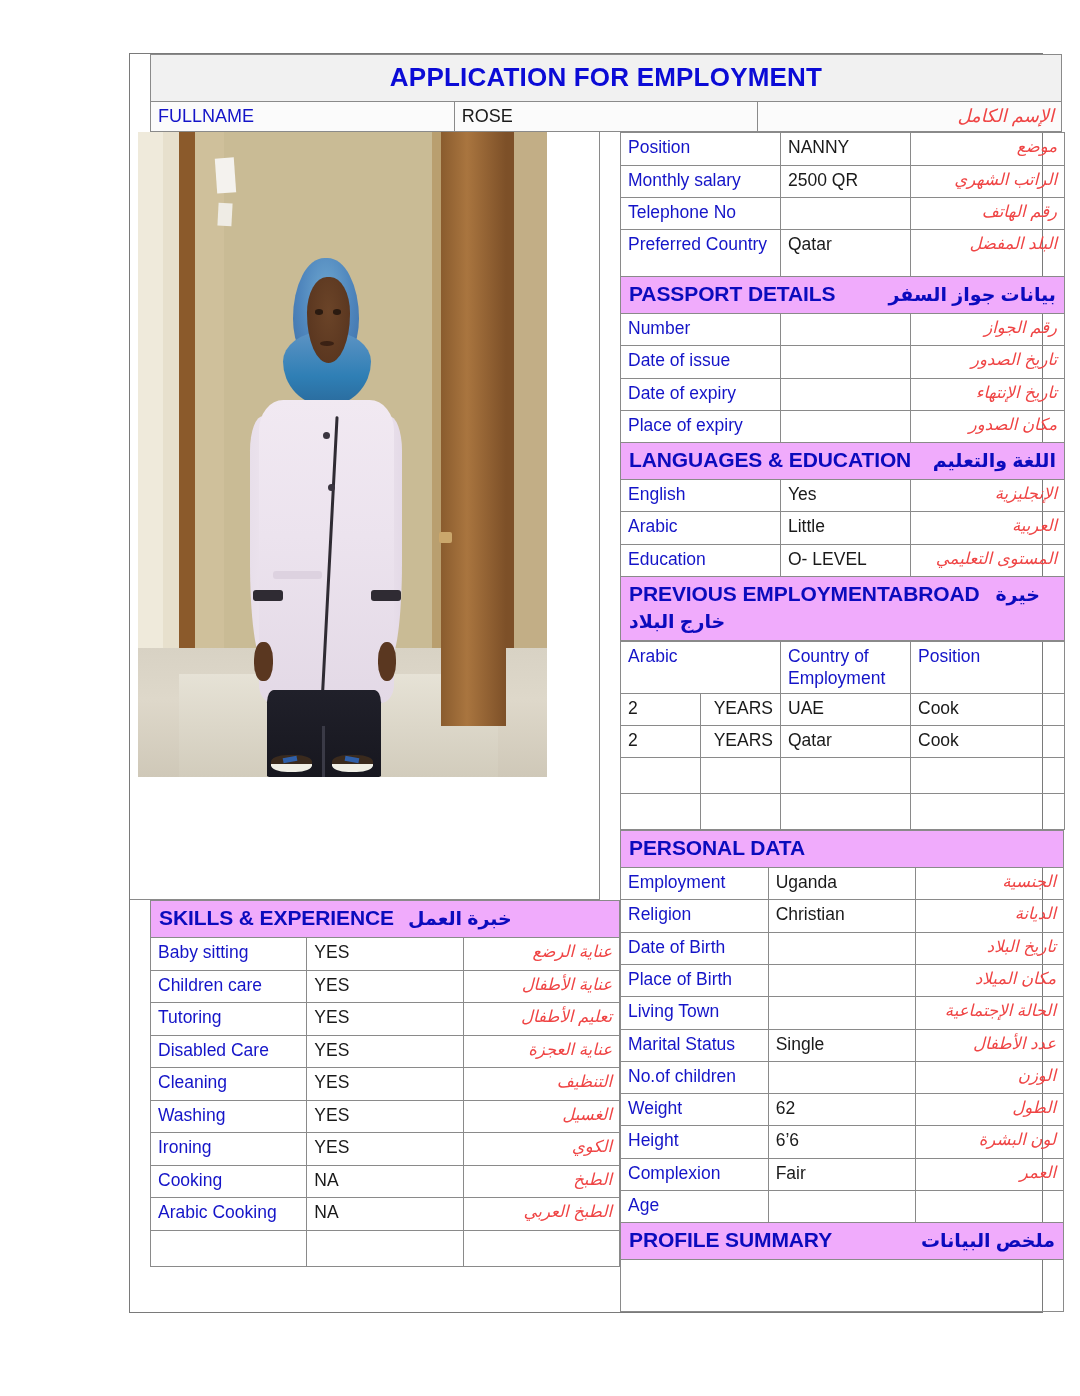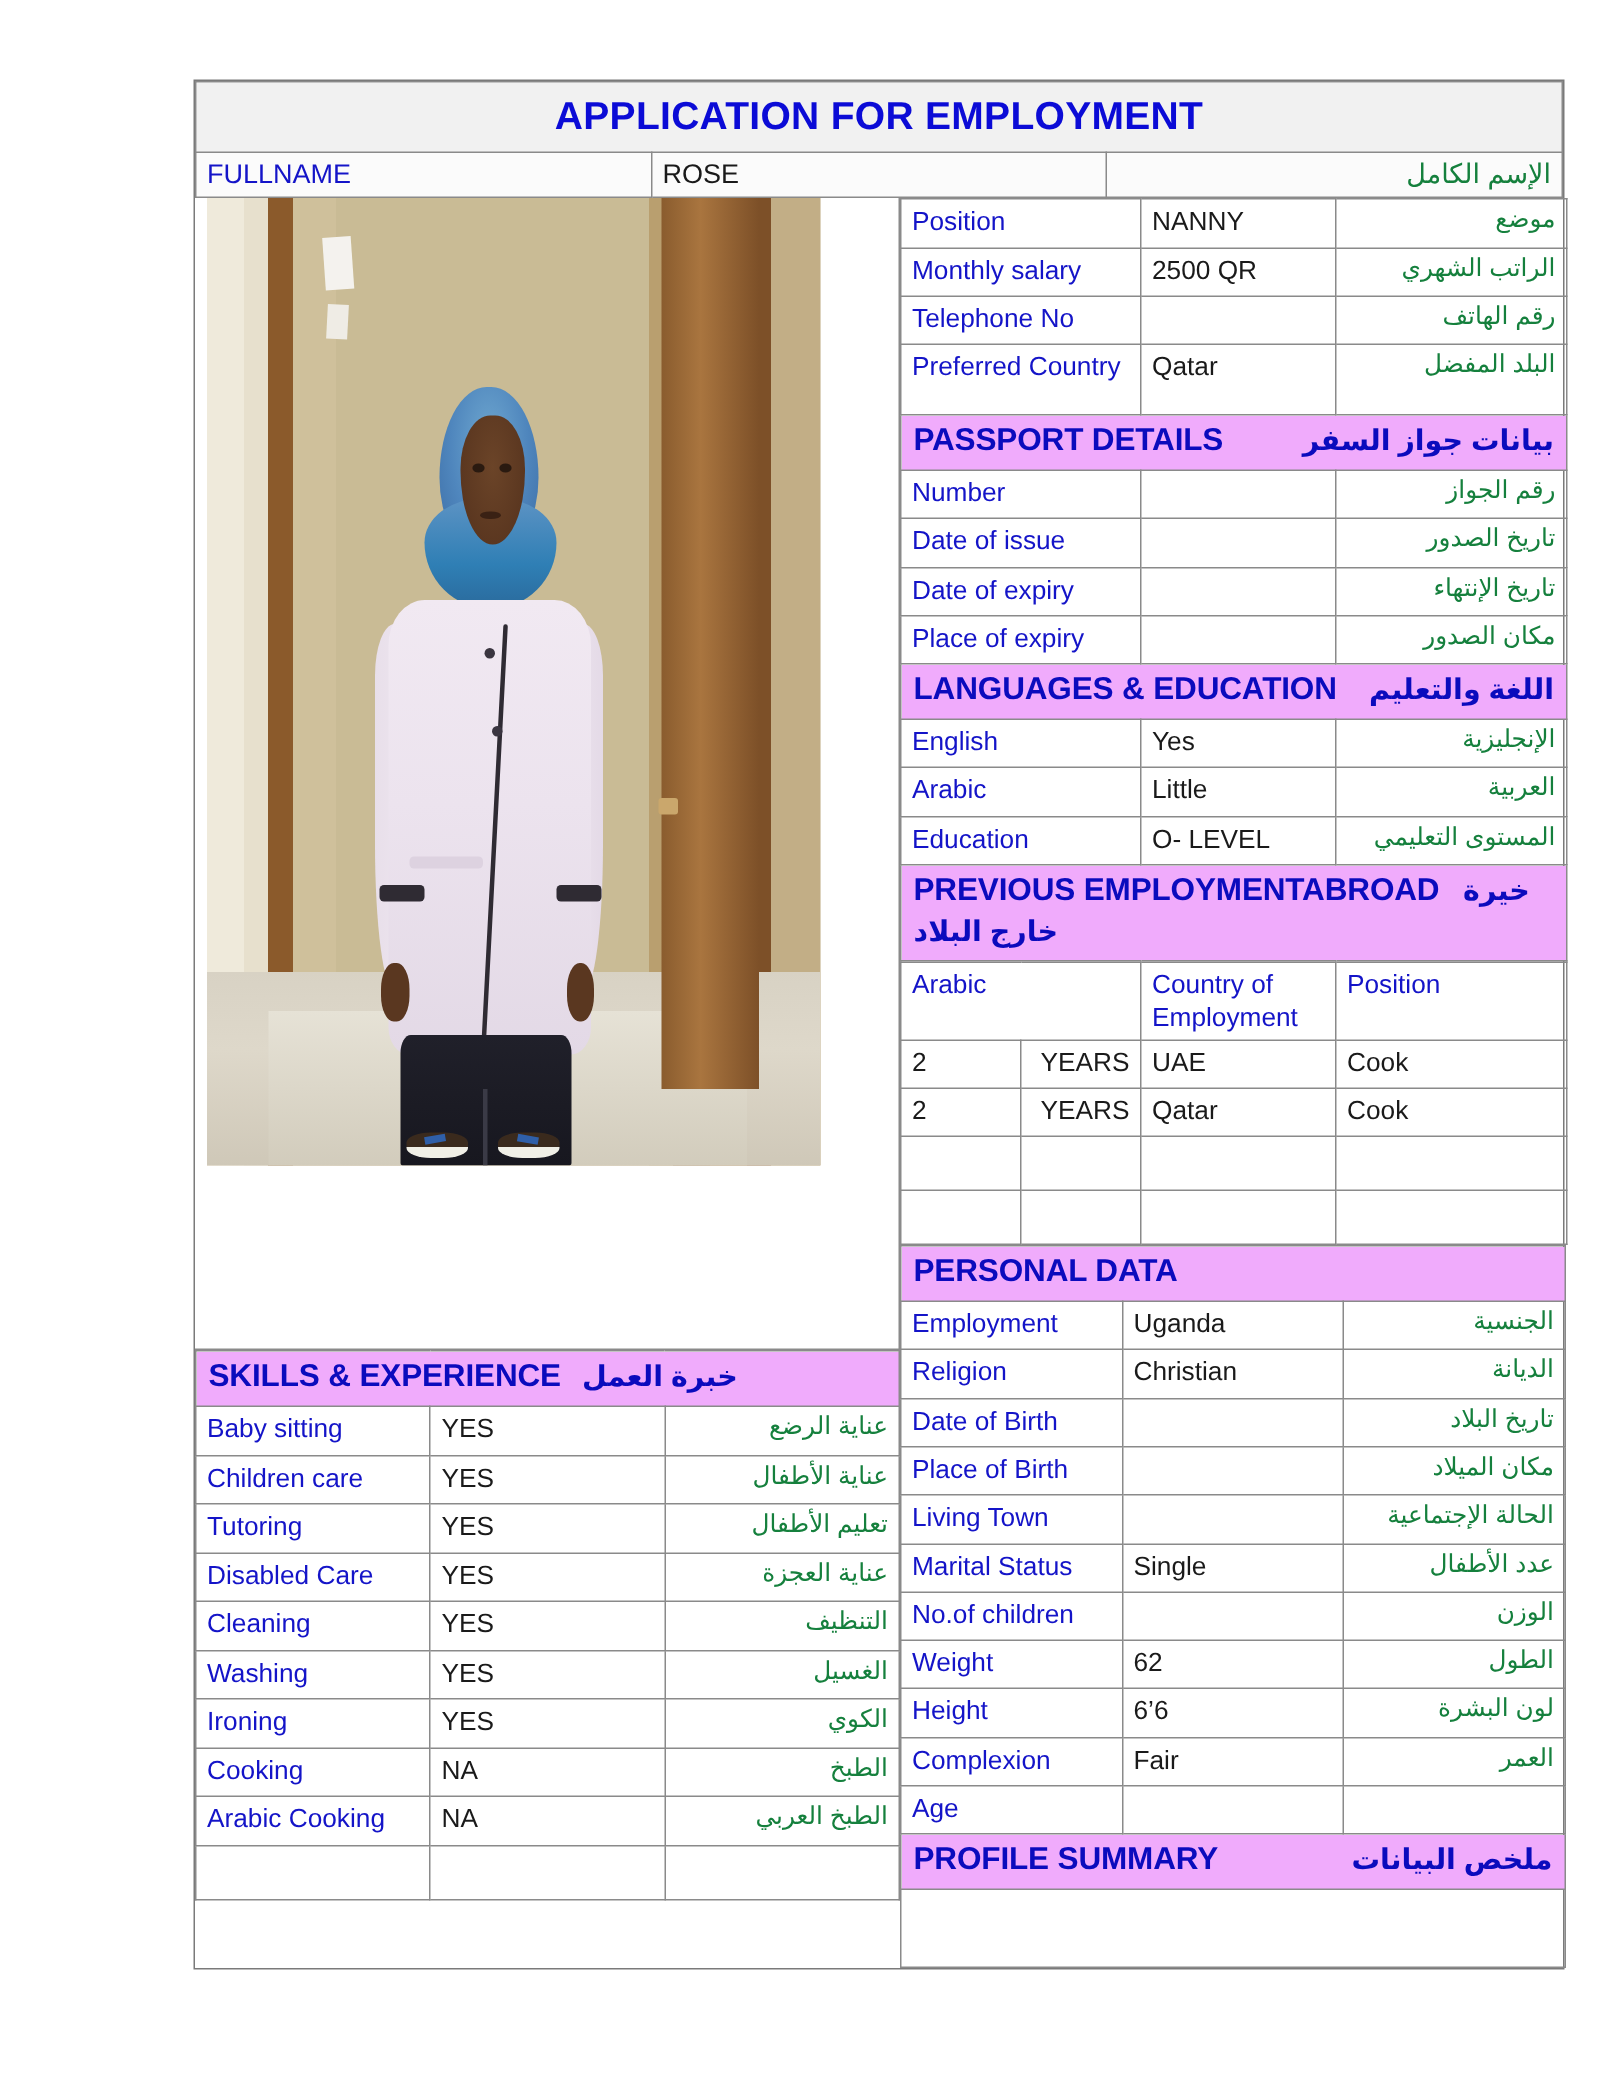--- a/index.html
+++ b/index.html
@@ -11,34 +11,34 @@
   }
   .page{position:relative;width:1080px;height:1396px;}
 
   
   .frame{
     position:absolute;left:129px;top:53px;width:914px;
     border:1px solid #7a7a7a;
     box-sizing:border-box;
   }
 
-  table{border-collapse:collapse;width:100%;table-layout:fixed;}
+  table{border-collapse:collapse;width:100%;table-layout:fixed;margin-left:20px;}
   td{
     border:1px solid #8a8a8a;
     padding:3px 7px;
     vertical-align:top;
     font-size:17.5px;
     line-height:1.28;
     color:#1a1a1a;
     box-sizing:border-box;
     overflow:hidden;
   }
   .lbl{color:#1414c8;}
   .val{color:#1a1a1a;}
-  .ar{color:#15803d;text-align:right;direction:rtl;font-size:16.5px;}
+  .ar{color:#ef4444;text-align:right;direction:rtl;font-size:16.5px;font-style:italic;}
   .sec{
     background:#f0abfc;
     color:#0b0bbd;
     font-weight:bold;
     font-size:21px;
     letter-spacing:-0.1px;
     padding:4px 8px 5px 8px;
   }
   .sec .arh{font-size:19px;font-weight:bold;}
   .title-row td{

